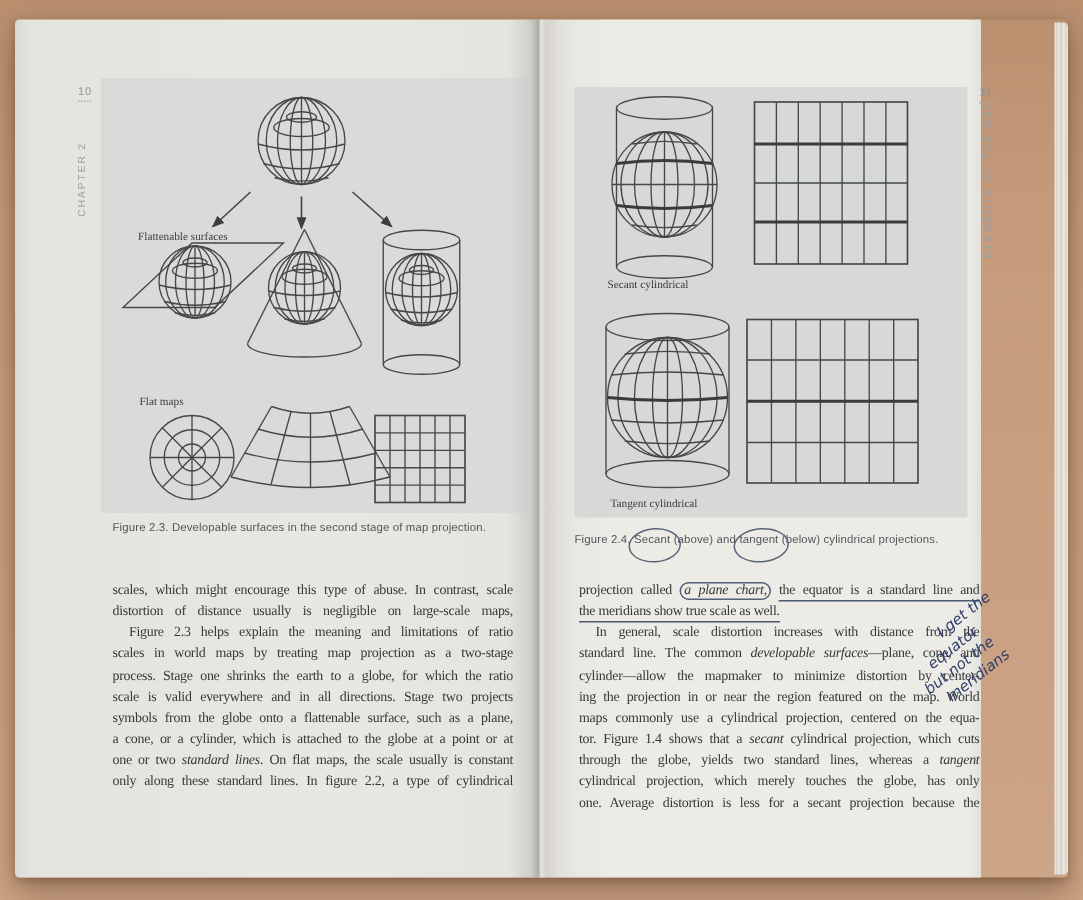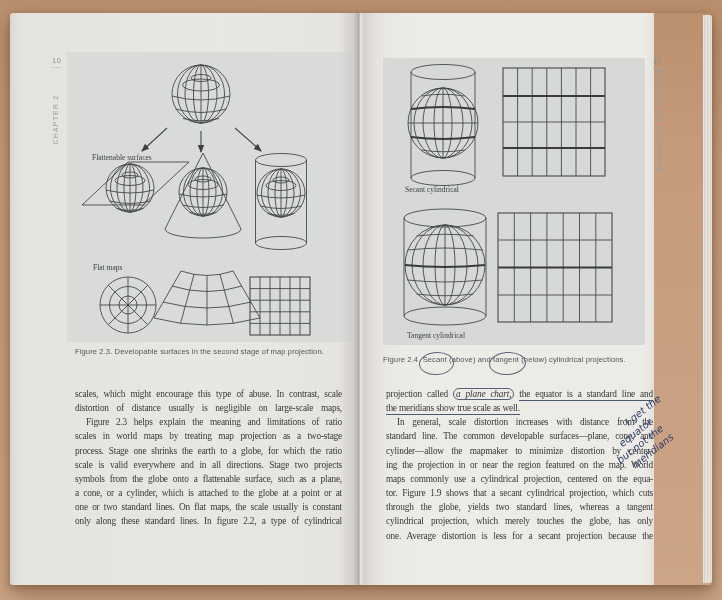--- a/index.html
+++ b/index.html
@@ -47,21 +47,21 @@
     position:absolute;font-family:"Liberation Sans",sans-serif;font-size:7.6px;
     color:#51555a;letter-spacing:.1px;white-space:nowrap;
   }
   .bodytext{
     position:absolute;width:267px;color:#37383a;
     font-size:9.3px;line-height:14.15px;letter-spacing:-.18px;
   }
   .line{text-align:justify;text-align-last:justify;white-space:normal;}
   .line.end{text-align-last:left;}
   .line.ind{text-indent:11px;}
-  .it{}
+  .it{font-style:italic;}
   .ul{border-bottom:1px solid #4b5872;padding-bottom:.5px;}
   .bx{border:1px solid #55617a;border-radius:6px;padding:0 2px;font-style:italic;}
   .ci{position:relative;}
   .ci::after{
     content:"";position:absolute;left:-4px;right:-7px;top:-3px;bottom:-11px;
     border:1.3px solid #5b6579;border-radius:50%;transform:rotate(-4deg);
   }
   #margin-note{
     position:absolute;left:590px;top:380px;width:132px;height:58px;
     transform:rotate(-38deg);
@@ -273,21 +273,21 @@
     <div class="figcap" style="left:25px;top:342px;"><span>Figure 2.4. </span><span class="ci">Secant</span><span> (above) and </span><span class="ci">tangent</span><span> (below) cylindrical projections.</span></div>
 
     <div class="bodytext" style="left:28px;top:374px;">
         <div class="line"><span>projection called </span><span class="bx">a plane chart,</span><span> </span><span class="ul">the equator is a standard line and</span></div>
         <div class="line end"><span class="ul">the meridians show true scale as well.</span></div>
         <div class="line ind"><span>In general, scale distortion increases with distance from the</span></div>
         <div class="line"><span>standard line. The common </span><span class="it">developable surfaces</span><span>—plane, cone, and</span></div>
         <div class="line"><span>cylinder—allow the mapmaker to minimize distortion by center-</span></div>
         <div class="line"><span>ing the projection in or near the region featured on the map. World</span></div>
         <div class="line"><span>maps commonly use a cylindrical projection, centered on the equa-</span></div>
-        <div class="line"><span>tor. Figure 1.9 shows that a </span><span class="it">secant</span><span> cylindrical projection, which cuts</span></div>
+        <div class="line"><span>tor. Figure 1.4 shows that a </span><span class="it">secant</span><span> cylindrical projection, which cuts</span></div>
         <div class="line"><span>through the globe, yields two standard lines, whereas a </span><span class="it">tangent</span></div>
         <div class="line"><span>cylindrical projection, which merely touches the globe, has only</span></div>
         <div class="line"><span>one. Average distortion is less for a secant projection because the</span></div>
       </div>
   </div>
 
   <div id="page-edges"></div>
   <div id="gutter"></div>
 
   <div id="margin-note">

